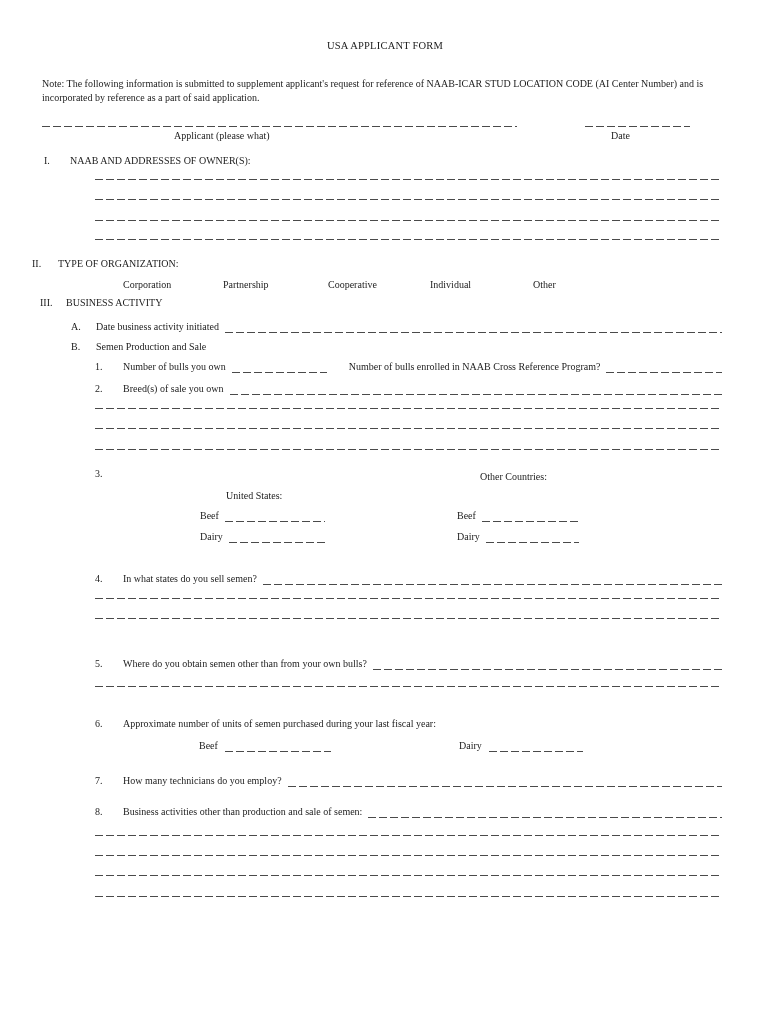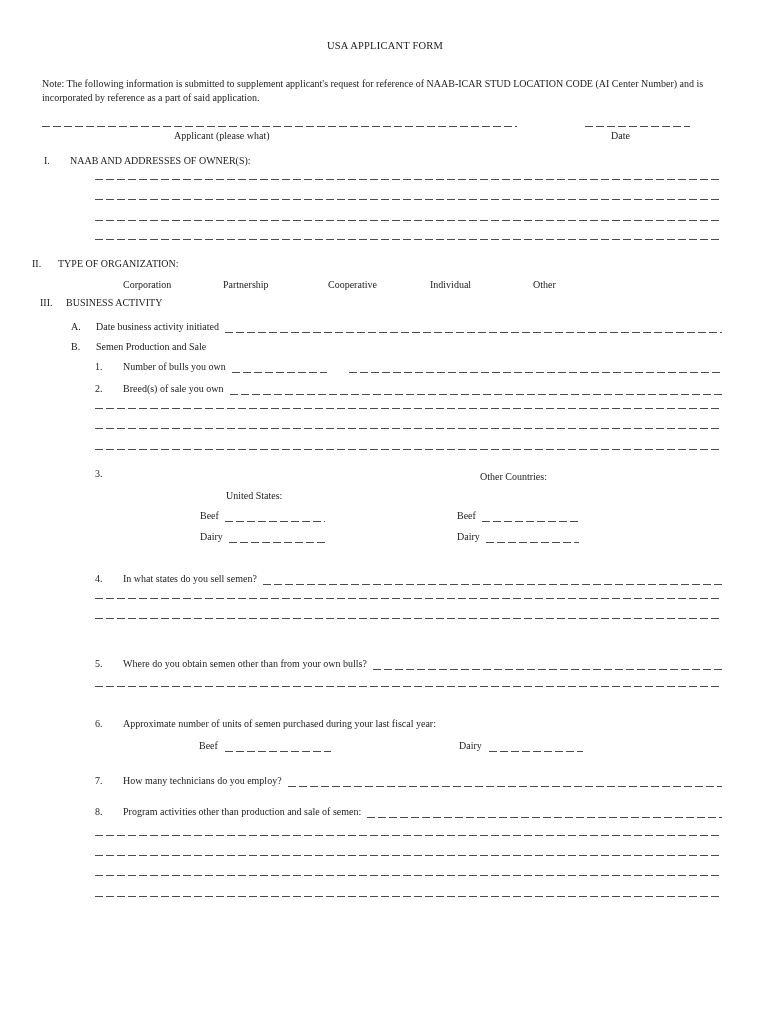--- a/index.html
+++ b/index.html
@@ -74,20 +74,21 @@
 
   <div class="qrow" style="left:71px;top:340px;right:48px">
     <span class="qnum" style="width:25px">B.</span>
     <span class="qtext">Semen Production and Sale</span>
   </div>
 
   <div class="qrow" style="left:95px;top:360px;right:48px">
     <span class="qnum" style="width:28px">1.</span>
     <span class="qtext">Number of bulls you own</span>
     <span class="blank fixed" style="width:95px;margin-right:22px"></span>
+    <span class="qtext">Number of bulls enrolled in NAAB Cross Reference Program?</span>
     <span class="blank"></span>
   </div>
 
   <div class="qrow" style="left:95px;top:382px;right:48px">
     <span class="qnum" style="width:28px">2.</span>
     <span class="qtext">Breed(s) of sale you own</span>
     <span class="blank"></span>
   </div>
   <div class="field" style="left:95px;top:396px;width:627px"></div>
   <div class="field" style="left:95px;top:416px;width:627px"></div>
@@ -145,21 +146,21 @@
   </div>
 
   <div class="qrow" style="left:95px;top:774px;right:48px">
     <span class="qnum" style="width:28px">7.</span>
     <span class="qtext">How many technicians do you employ?</span>
     <span class="blank"></span>
   </div>
 
   <div class="qrow" style="left:95px;top:805px;right:48px">
     <span class="qnum" style="width:28px">8.</span>
-    <span class="qtext">Program activities other than production and sale of semen:</span>
+    <span class="qtext">Business activities other than production and sale of semen:</span>
     <span class="blank"></span>
   </div>
   <div class="field" style="left:95px;top:823px;width:627px"></div>
   <div class="field" style="left:95px;top:843px;width:627px"></div>
   <div class="field" style="left:95px;top:863px;width:627px"></div>
   <div class="field" style="left:95px;top:884px;width:627px"></div>
 
 </div>
 
 </body></html>

